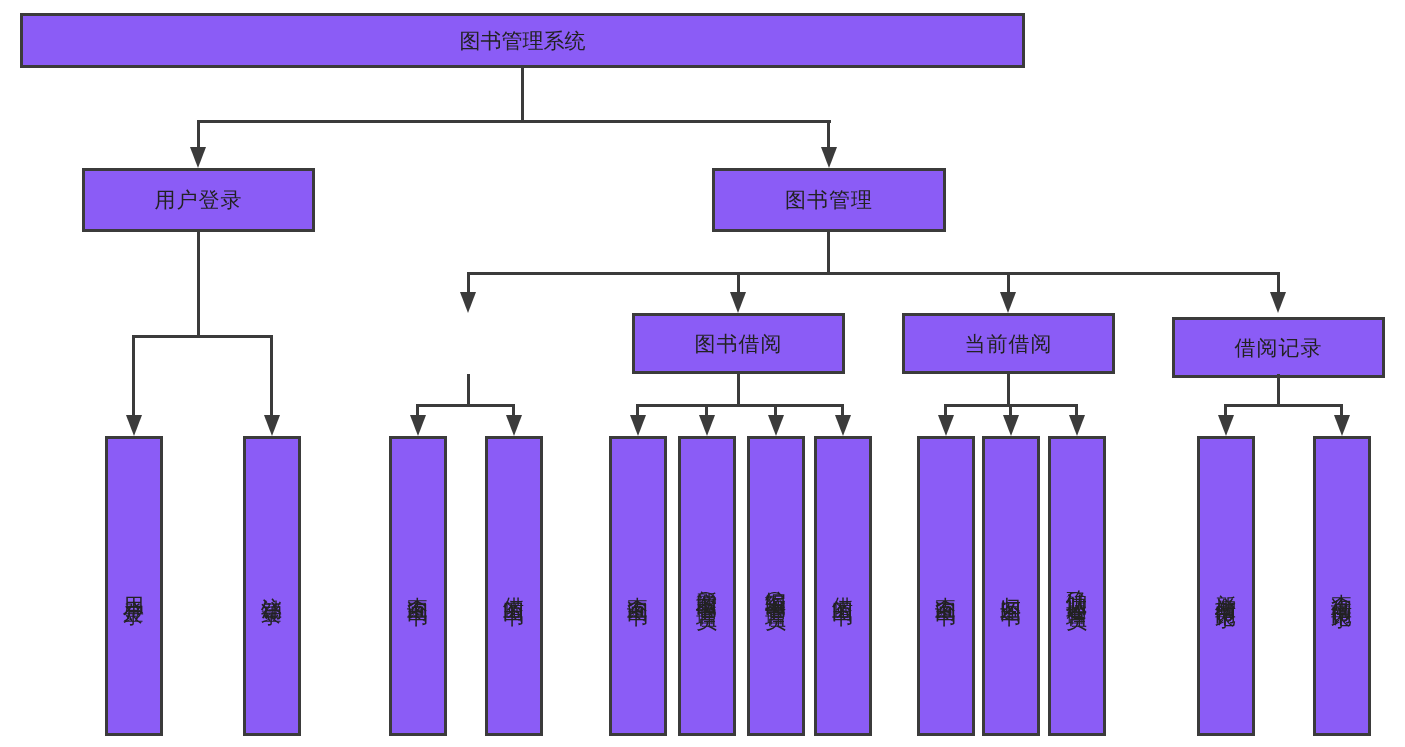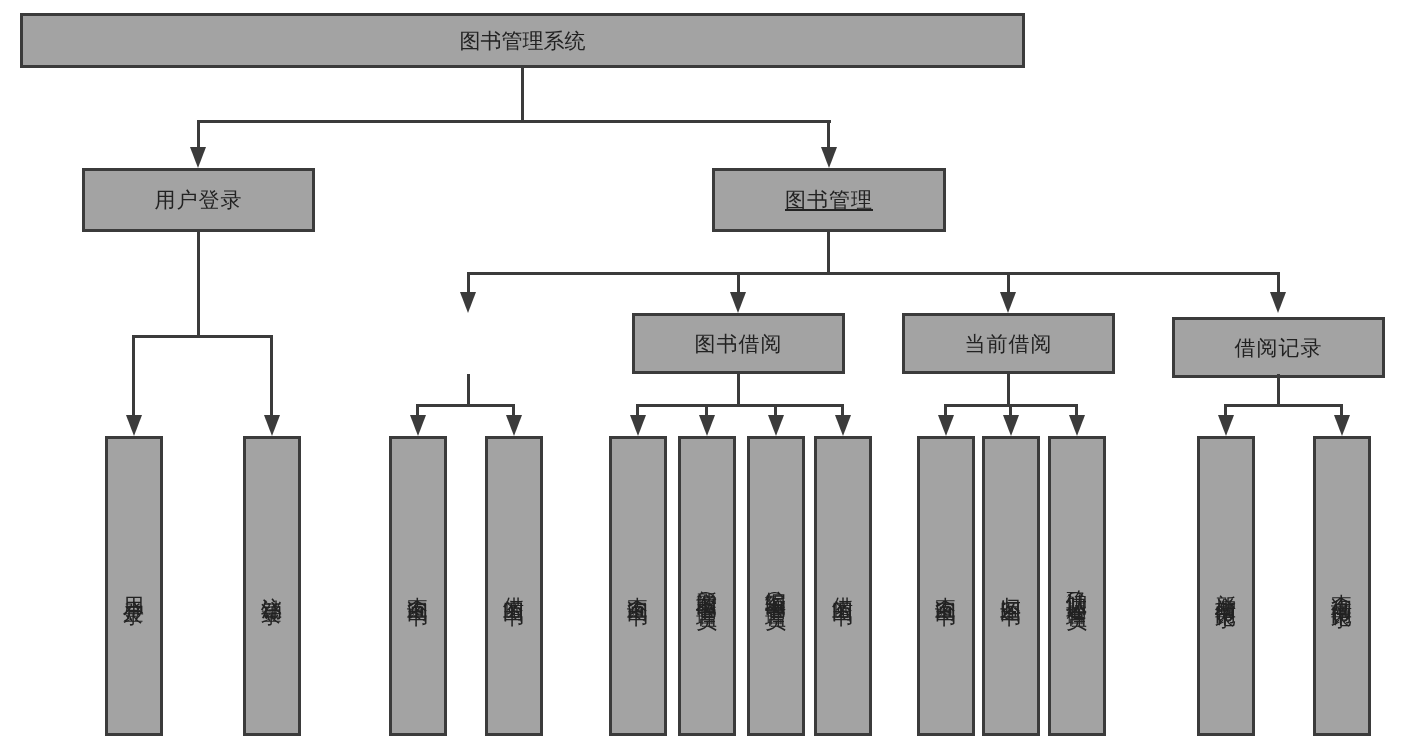--- a/index.html
+++ b/index.html
@@ -7,21 +7,21 @@
   body { font-family: "Liberation Sans", "DejaVu Sans", sans-serif; }
   .canvas {
     position: relative;
     width: 1405px;
     height: 747px;
     background: var(--background, #ffffff);
     overflow: hidden;
   }
   .node {
     position: absolute;
-    background: #a3a3a3;
+    background: #8b5cf6;
     border: 3px solid var(--border, #3b3b3b);
     display: flex;
     align-items: center;
     justify-content: center;
     color: var(--text, #222222);
     text-align: left;
   }
   .h-node { font-size: 21px; letter-spacing: 1px; }
   .root-node { font-size: 21px; }
   .leaf { top: 436px; width: 58px; height: 300px; font-size: 21px; }
@@ -59,21 +59,21 @@
   <div class="node root-node" style="left:20px; top:13px; width:1005px; height:55px;">图书管理系统</div>
 
   <div class="vline" style="left:521px; top:68px; height:52px;"></div>
   <div class="hline" style="left:197px; top:120px; width:634px;"></div>
   <div class="vline" style="left:197px; top:120px; height:28px;"></div>
   <div class="arr" style="left:190px; top:147px;"></div>
   <div class="vline" style="left:827px; top:120px; height:28px;"></div>
   <div class="arr" style="left:821px; top:147px;"></div>
 
   <div class="node h-node" style="left:82px; top:168px; width:233px; height:64px;">用户登录</div>
-  <div class="node h-node" style="left:712px; top:168px; width:234px; height:64px;text-decoration:underline;">图书管理</div>
+  <div class="node h-node" style="left:712px; top:168px; width:234px; height:64px;">图书管理</div>
 
   <div class="vline" style="left:197px; top:232px; height:103px;"></div>
   <div class="hline" style="left:132px; top:335px; width:141px;"></div>
   <div class="vline" style="left:132px; top:335px; height:81px;"></div>
   <div class="arr" style="left:126px; top:415px;"></div>
   <div class="vline" style="left:270px; top:335px; height:81px;"></div>
   <div class="arr" style="left:264px; top:415px;"></div>
 
   <div class="vline" style="left:827px; top:232px; height:40px;"></div>
   <div class="hline" style="left:467px; top:272px; width:813px;"></div>

